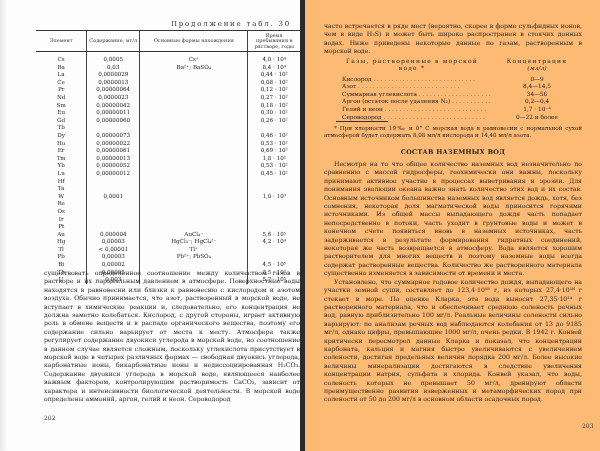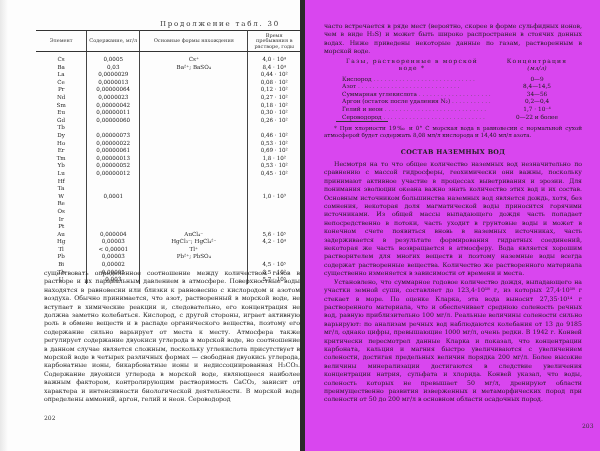--- a/index.html
+++ b/index.html
@@ -6,26 +6,26 @@
     body {
       width: 600px; height: 451px; overflow: hidden;
       background: #fff;
       font-family: "DejaVu Serif", serif;
       color: #222;
       position: relative;
     }
     .spread { position: absolute; inset: 0; display: flex; }
     .page { position: relative; width: 300px; height: 451px; }
     .page.left { background: #fdfdfd; }
-    .page.right { background: #d946ef; }
+    .page.right { background: #fdba74; }
     .gutter-left { position: absolute; left: 0; top: 0; width: 8px; height: 451px; background: linear-gradient(to right,#e8e8e8,#fdfdfd); }
     .gutter-right { position: absolute; left: 0; top: 0; width: 5px; height: 451px; background: #2a2a2a; }
 
     .table-caption {
-      position: absolute; right: 20px; top: 20px;
+      position: absolute; right: 9px; top: 20px;
       font-size: 7px; letter-spacing: 1.8px; color: #333;
     }
     table.el {
       position: absolute; left: 36px; top: 30px; width: 264px;
       border-collapse: collapse; font-size: 5.6px; line-height: 7.5px;
     }
     table.el th {
       font-weight: normal; font-size: 5px; line-height: 5.5px;
       border-top: 1px solid #333; border-bottom: 1px solid #333;
       height: 20px; vertical-align: middle; text-align: center; color: #333;

